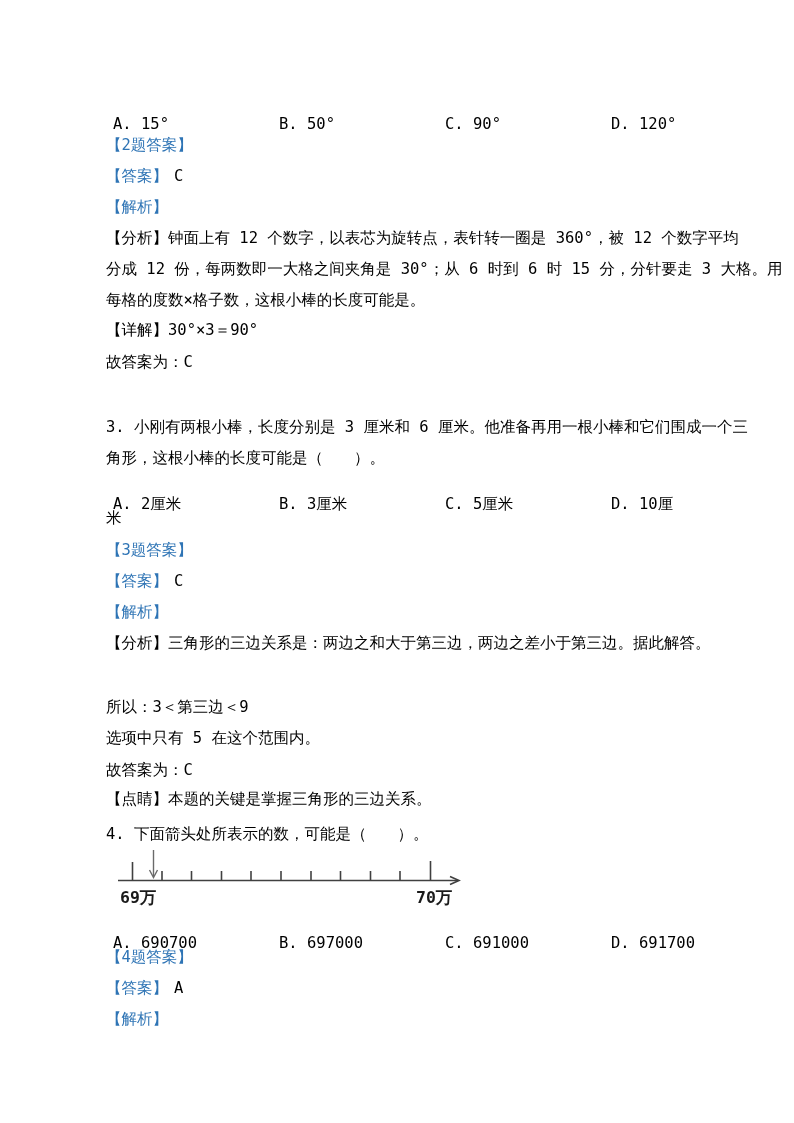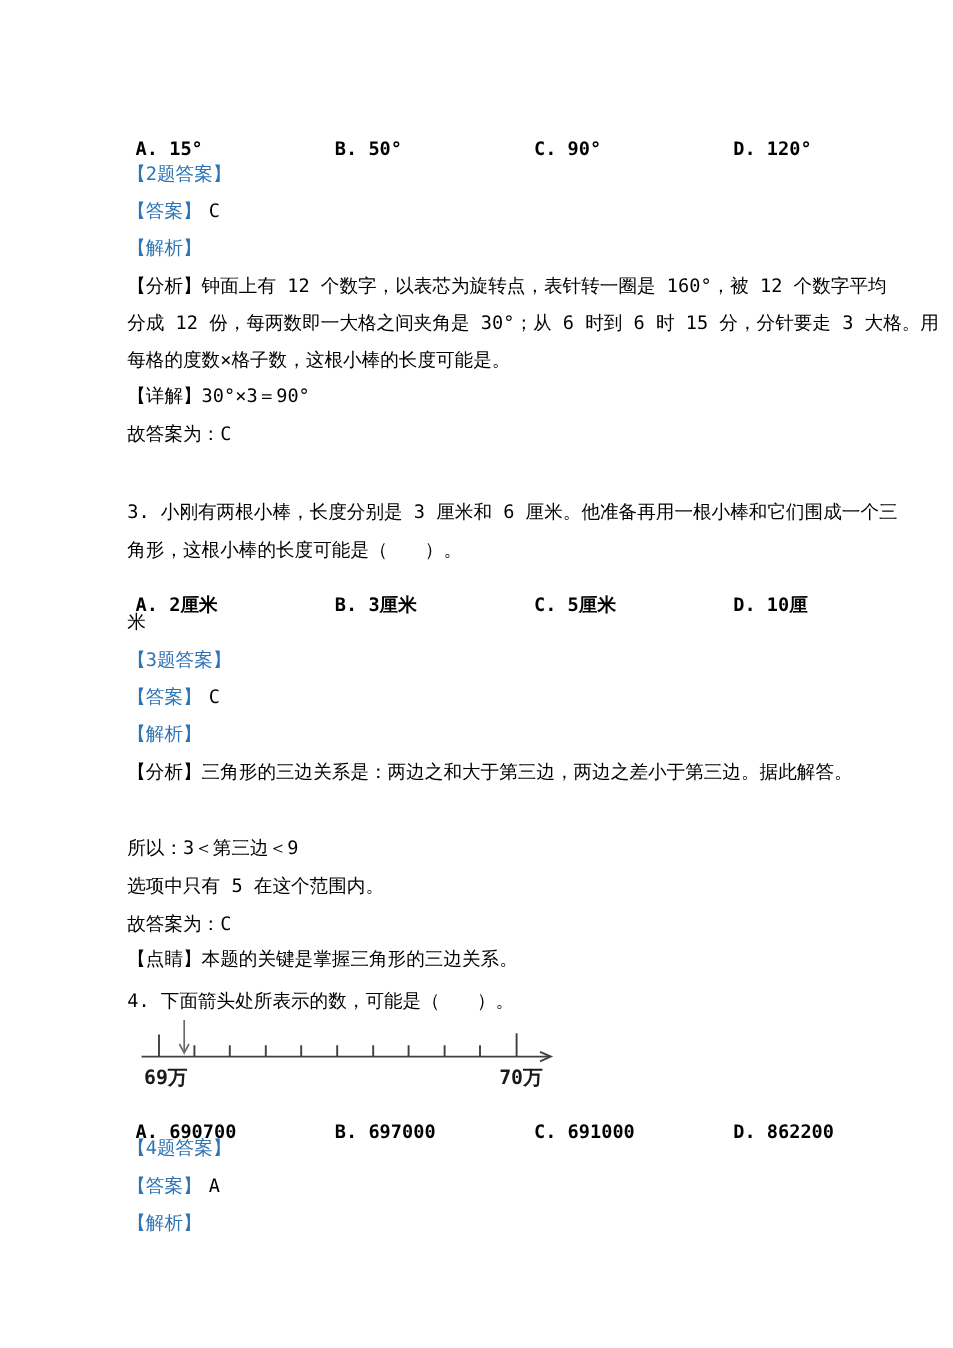--- a/index.html
+++ b/index.html
@@ -14,21 +14,21 @@
     overflow: hidden;
   }
   .line {
     position: absolute;
     left: 106px;
     white-space: nowrap;
     line-height: 21px;
   }
   .line.opts { left: 113px; }
   .blue { color: var(--label-blue, #2E74B5); }
-  .opt { display: inline-block; width: 166px; font-weight: bold; }
+  .opt { display: inline-block; width: 166px; }
   .opt:last-child { width: auto; margin-top: 16px; }
   .ans-val { margin-left: 6px; }
   .diagram {
     position: absolute;
     left: 100px;
     top: 845px;
   }
   .diagram text {
     font-family: "DejaVu Sans Mono", "DejaVu Sans", sans-serif;
     font-weight: bold;
@@ -46,21 +46,21 @@
   </div>
 
   <div class="line blue" style="top:135px">【2题答案】</div>
 
   <div class="line" style="top:166px">
     <span class="blue">【答案】</span><span class="ans-val">C</span>
   </div>
 
   <div class="line blue" style="top:197px">【解析】</div>
 
-  <div class="line" style="top:228px">【分析】钟面上有 12 个数字，以表芯为旋转点，表针转一圈是 160°，被 12 个数字平均</div>
+  <div class="line" style="top:228px">【分析】钟面上有 12 个数字，以表芯为旋转点，表针转一圈是 360°，被 12 个数字平均</div>
   <div class="line" style="top:259px">分成 12 份，每两数即一大格之间夹角是 30°；从 6 时到 6 时 15 分，分针要走 3 大格。用</div>
   <div class="line" style="top:290px">每格的度数×格子数，这根小棒的长度可能是。</div>
 
   <div class="line" style="top:320px">【详解】30°×3＝90°</div>
   <div class="line" style="top:352px">故答案为：C</div>
 
   <div class="line" style="top:417px">3. 小刚有两根小棒，长度分别是 3 厘米和 6 厘米。他准备再用一根小棒和它们围成一个三</div>
   <div class="line" style="top:448px">角形，这根小棒的长度可能是（　　）。</div>
 
   <div class="line opts" style="top:478px">
@@ -102,21 +102,21 @@
     </g>
     <g stroke="#6a6a6a" stroke-width="1.4" fill="none">
       <line x1="53.5" y1="5" x2="53.5" y2="31"></line>
       <polyline points="49.5,25 53.5,32.5 57.5,25"></polyline>
     </g>
     <text x="20" y="58">69万</text>
     <text x="316" y="58">70万</text>
   </svg>
 
   <div class="line opts" style="top:917px">
-    <span class="opt">A. 690700</span><span class="opt">B. 697000</span><span class="opt">C. 691000</span><span class="opt">D. 862200</span>
+    <span class="opt">A. 690700</span><span class="opt">B. 697000</span><span class="opt">C. 691000</span><span class="opt">D. 691700</span>
   </div>
 
   <div class="line blue" style="top:947px">【4题答案】</div>
 
   <div class="line" style="top:978px">
     <span class="blue">【答案】</span><span class="ans-val">A</span>
   </div>
 
   <div class="line blue" style="top:1009px">【解析】</div>
 

